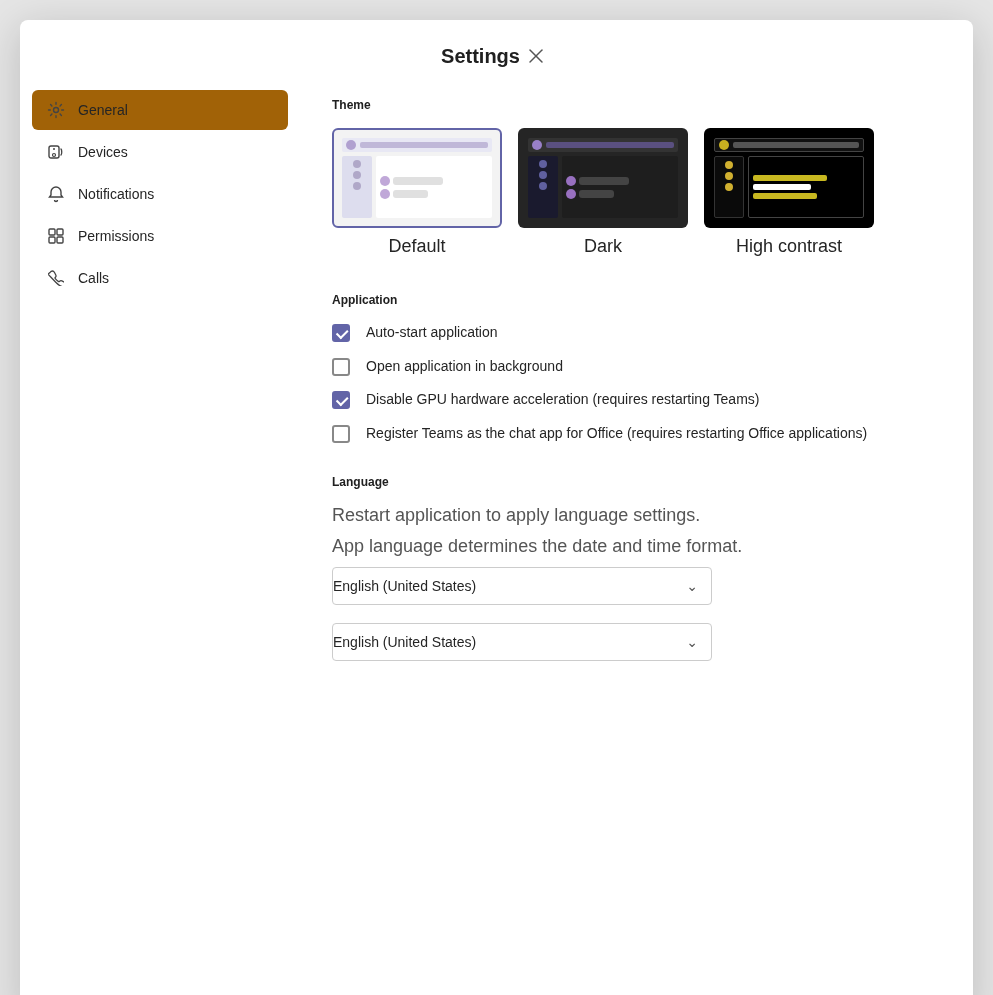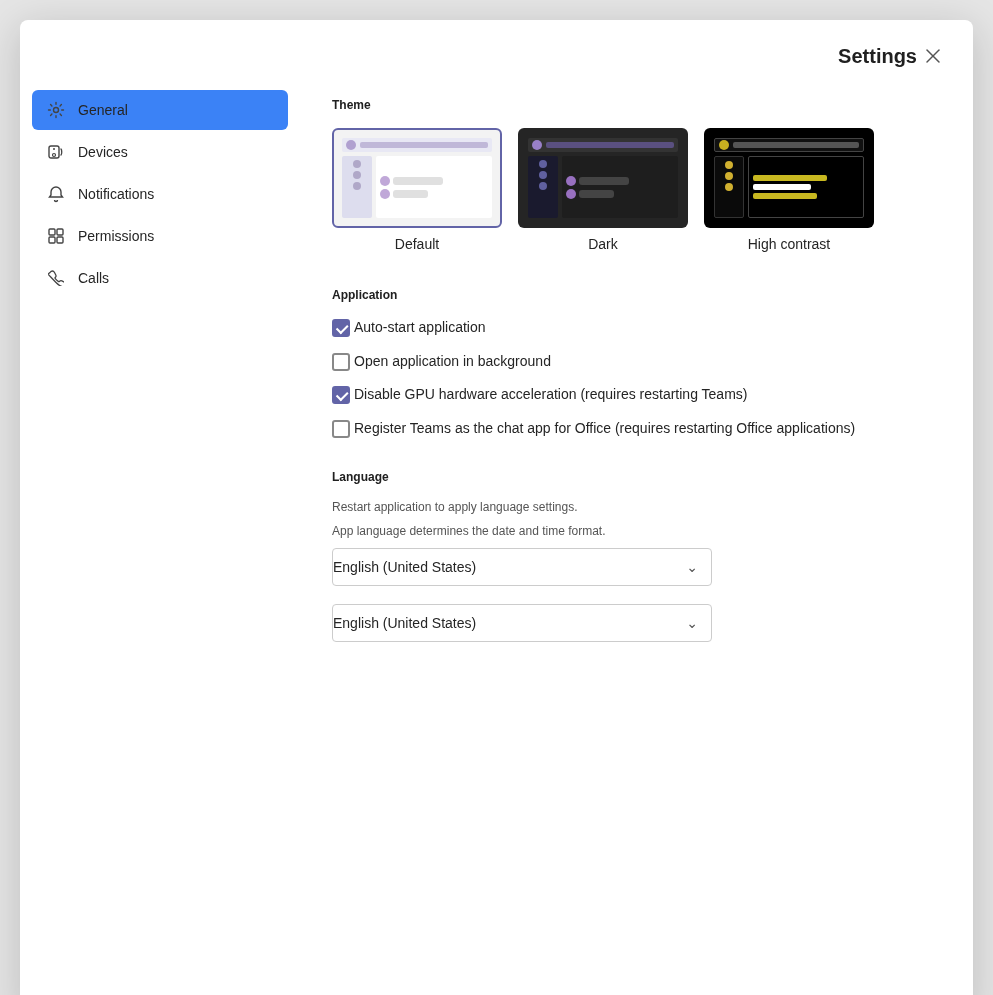--- a/index.html
+++ b/index.html
@@ -19,21 +19,21 @@
       border-radius: 8px;
       box-shadow: 0 8px 40px rgba(0,0,0,0.18);
       display: flex;
       flex-direction: column;
       position: relative;
       overflow: hidden;
     }
     .title-bar {
       display: flex;
       align-items: center;
-      justify-content: flex-end;
+      justify-content: center;
       padding: 20px 24px 10px 24px;
       flex-shrink: 0;
     }
     .title-bar-title {
       font-size: 20px;
       font-weight: 600;
       color: #202020;
     }
     .close-btn {
       width: 32px;
@@ -63,21 +63,21 @@
       gap: 12px;
       padding: 10px 14px;
       border-radius: 6px;
       cursor: pointer;
       font-size: 14px;
       color: #252525;
       margin-bottom: 2px;
       user-select: none;
     }
     .sidebar-item.active {
-      background: #3b82f6;
+      background: #a16207;
       font-weight: 500;
     }
     .sidebar-icon {
       width: 20px;
       height: 20px;
       display: flex;
       align-items: center;
       justify-content: center;
       flex-shrink: 0;
       font-size: 16px;
@@ -112,21 +112,21 @@
       border-radius: 6px;
       overflow: hidden;
       border: 2px solid transparent;
       position: relative;
     }
     .theme-card.selected .theme-preview {
       border-color: #6264a7;
     }
     .theme-label {
       margin-top: 8px;
-      font-size: 14px;
+      font-size: 18px;
       color: #252525;
     }
 
     
     .preview-default {
       background: #f3f3f3;
     }
     .preview-default-inner {
       width: 100%;
       height: 100%;
@@ -364,21 +364,21 @@
       height: 6px;
       background: #fff;
       border-radius: 2px;
     }
 
     
     .application-section { margin-bottom: 32px; }
     .checkbox-row {
       display: flex;
       align-items: flex-start;
-      gap: 4px;
+      gap: 16px;
       margin-bottom: 14px;
     }
     .checkbox-row label {
       font-size: 14px;
       color: #252525;
       line-height: 1.4;
       cursor: pointer;
     }
     .checkbox-custom {
       width: 18px;
@@ -403,21 +403,21 @@
       height: 9px;
       border: 2px solid #fff;
       border-top: none;
       border-left: none;
       transform: rotate(45deg) translateY(-1px);
     }
 
     
     .language-section { margin-bottom: 32px; }
     .language-desc {
-      font-size: 12px;
+      font-size: 18px;
       color: #555;
       margin-bottom: 10px;
     }
     .select-wrapper {
       position: relative;
       width: 380px;
       margin-bottom: 18px;
     }
     .select-control {
       width: 100%;

